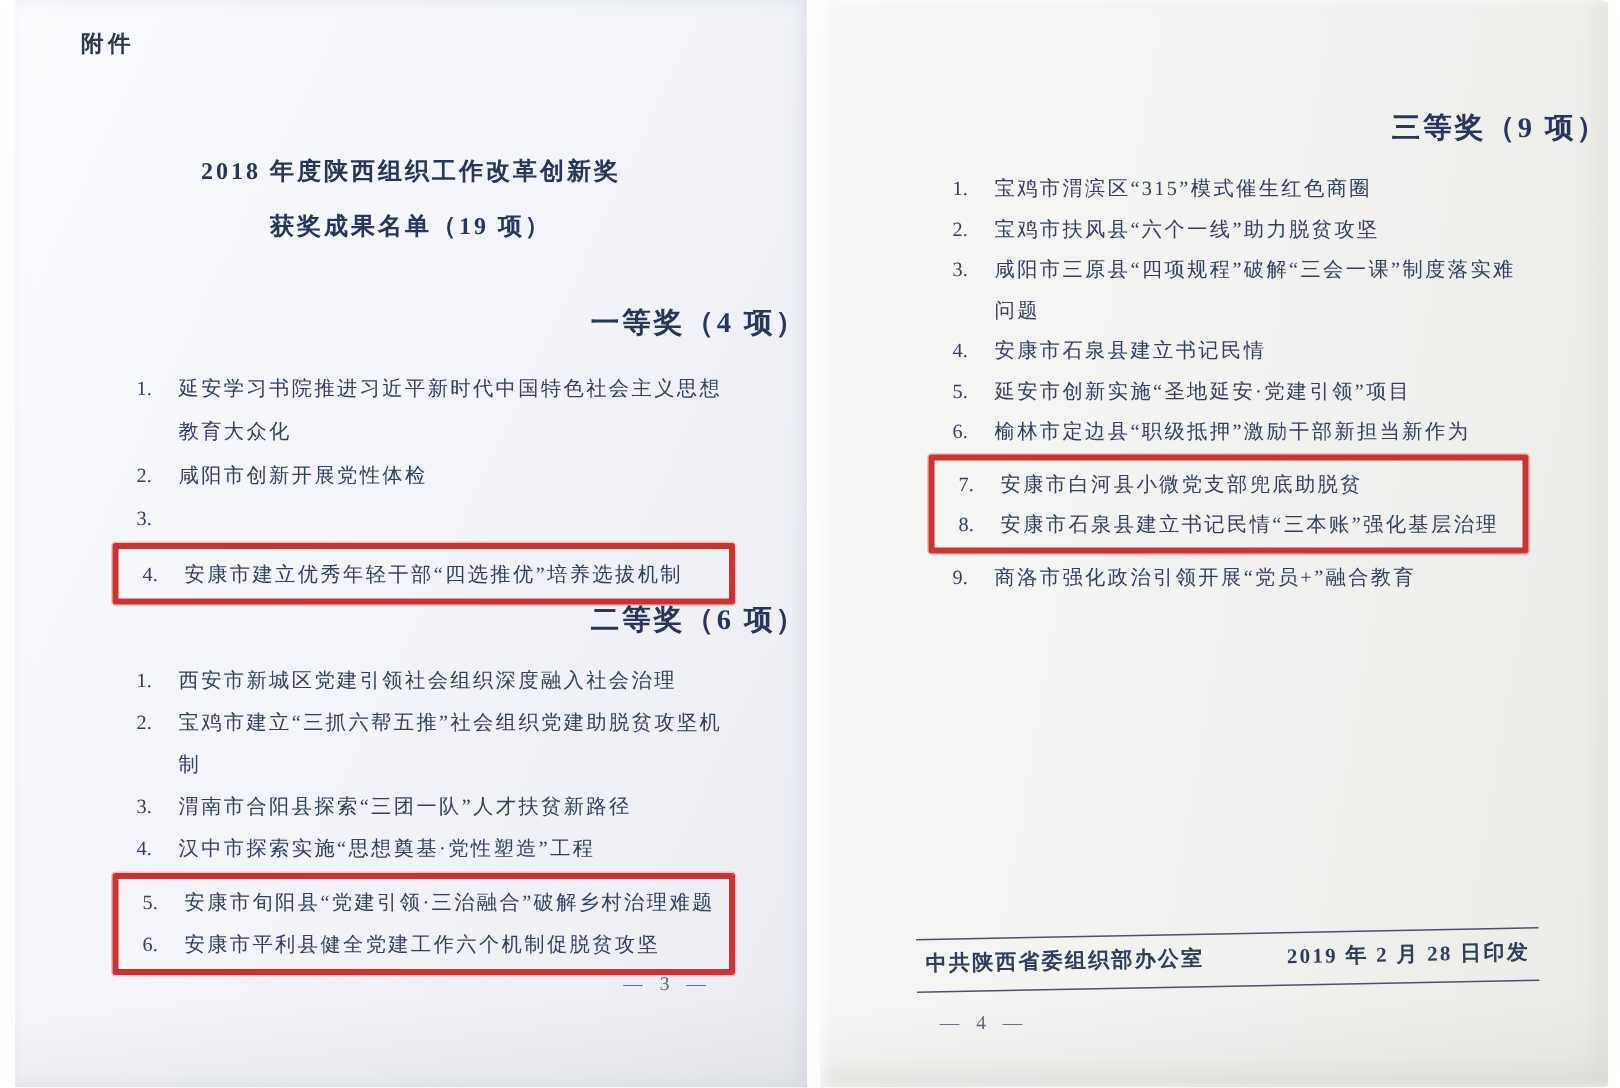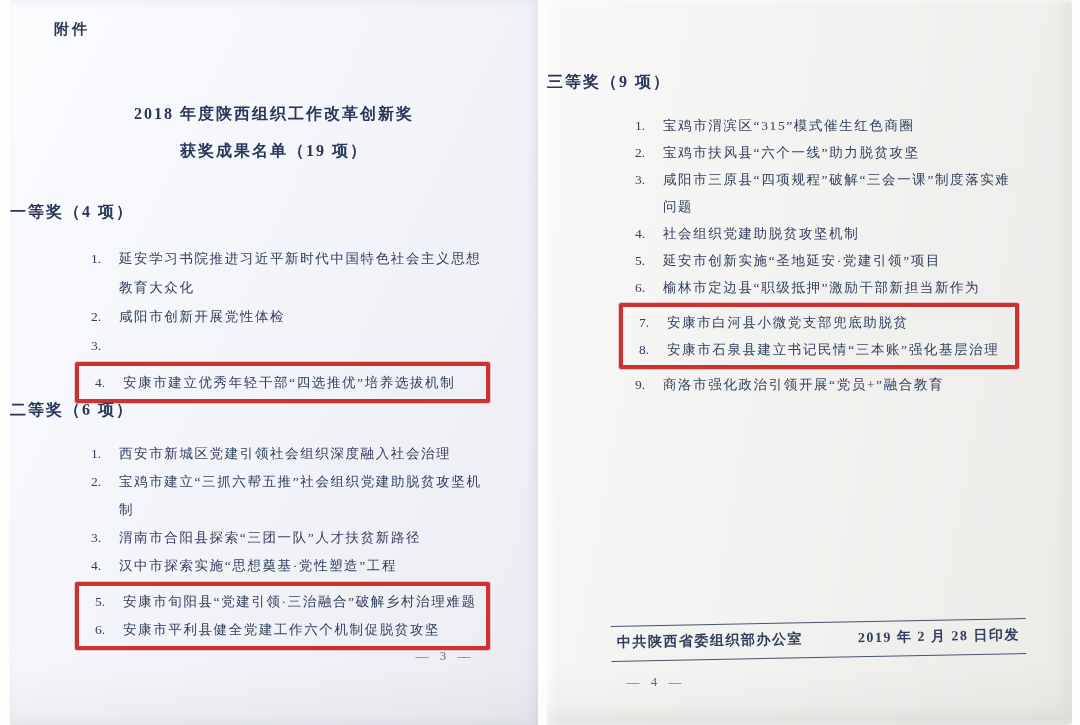--- a/index.html
+++ b/index.html
@@ -32,22 +32,22 @@
     left:44px;top:20px;
     font-size:15px;font-weight:700;letter-spacing:3px;color:#2b3955;
   }
   .doc-title{
     left:0;right:0;text-align:center;
     font-weight:700;color:#27365a;letter-spacing:2px;
   }
   .doc-title-1{top:104px;font-size:16px;}
   .doc-title-2{top:141px;font-size:16px;}
   .section-heading{
-    left:0;right:0;text-align:left;
-    font-weight:700;font-size:16px;letter-spacing:2px;color:#27365a;
+    left:0;right:0;text-align:right;
+    font-weight:700;font-size:19px;letter-spacing:2px;color:#27365a;
   }
   .award-list{line-height:29px;font-size:13.5px;}
   .item{display:flex;padding-left:16px;letter-spacing:1.6px;}
   .item .num{flex:0 0 28px;letter-spacing:0;}
   .item .txt{flex:1 1 auto;}
   .red-box{
     border:4px solid #cc3231;
     border-radius:2px;
     padding:2px 2px 2px 0;
     margin:2px 0;
@@ -166,21 +166,21 @@
       <div class="item">
         <span class="num">2.</span>
         <span class="txt">宝鸡市扶风县“六个一线”助力脱贫攻坚</span>
       </div>
       <div class="item">
         <span class="num">3.</span>
         <span class="txt">咸阳市三原县“四项规程”破解“三会一课”制度落实难问题</span>
       </div>
       <div class="item">
         <span class="num">4.</span>
-        <span class="txt">社会组织党建助脱贫攻坚机制</span>
+        <span class="txt">安康市石泉县建立书记民情</span>
       </div>
       <div class="item">
         <span class="num">5.</span>
         <span class="txt">延安市创新实施“圣地延安·党建引领”项目</span>
       </div>
       <div class="item">
         <span class="num">6.</span>
         <span class="txt">榆林市定边县“职级抵押”激励干部新担当新作为</span>
       </div>
       <div class="red-box">

